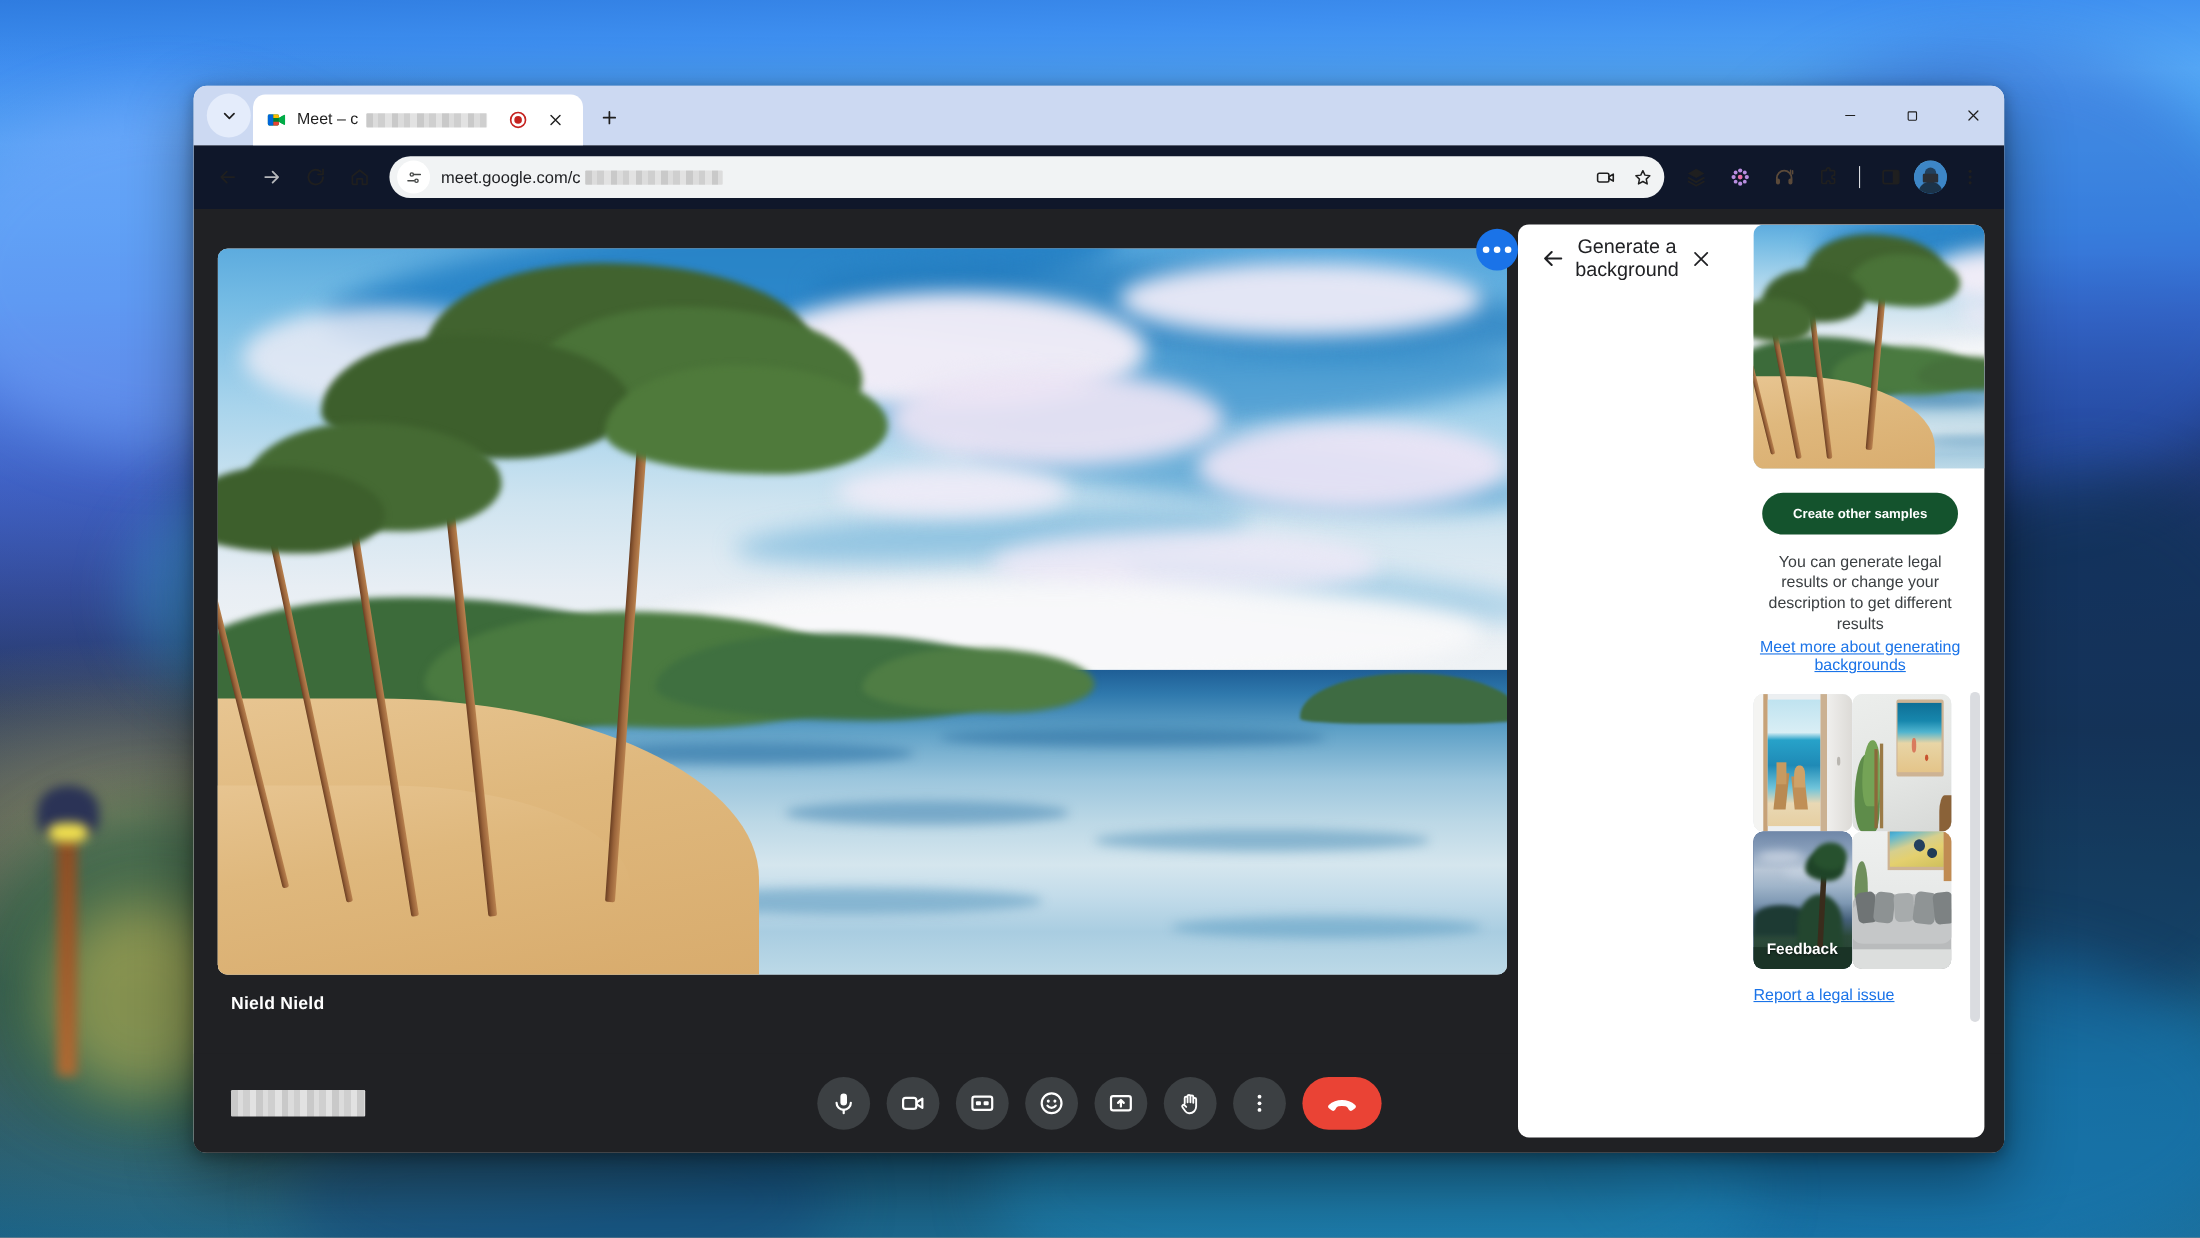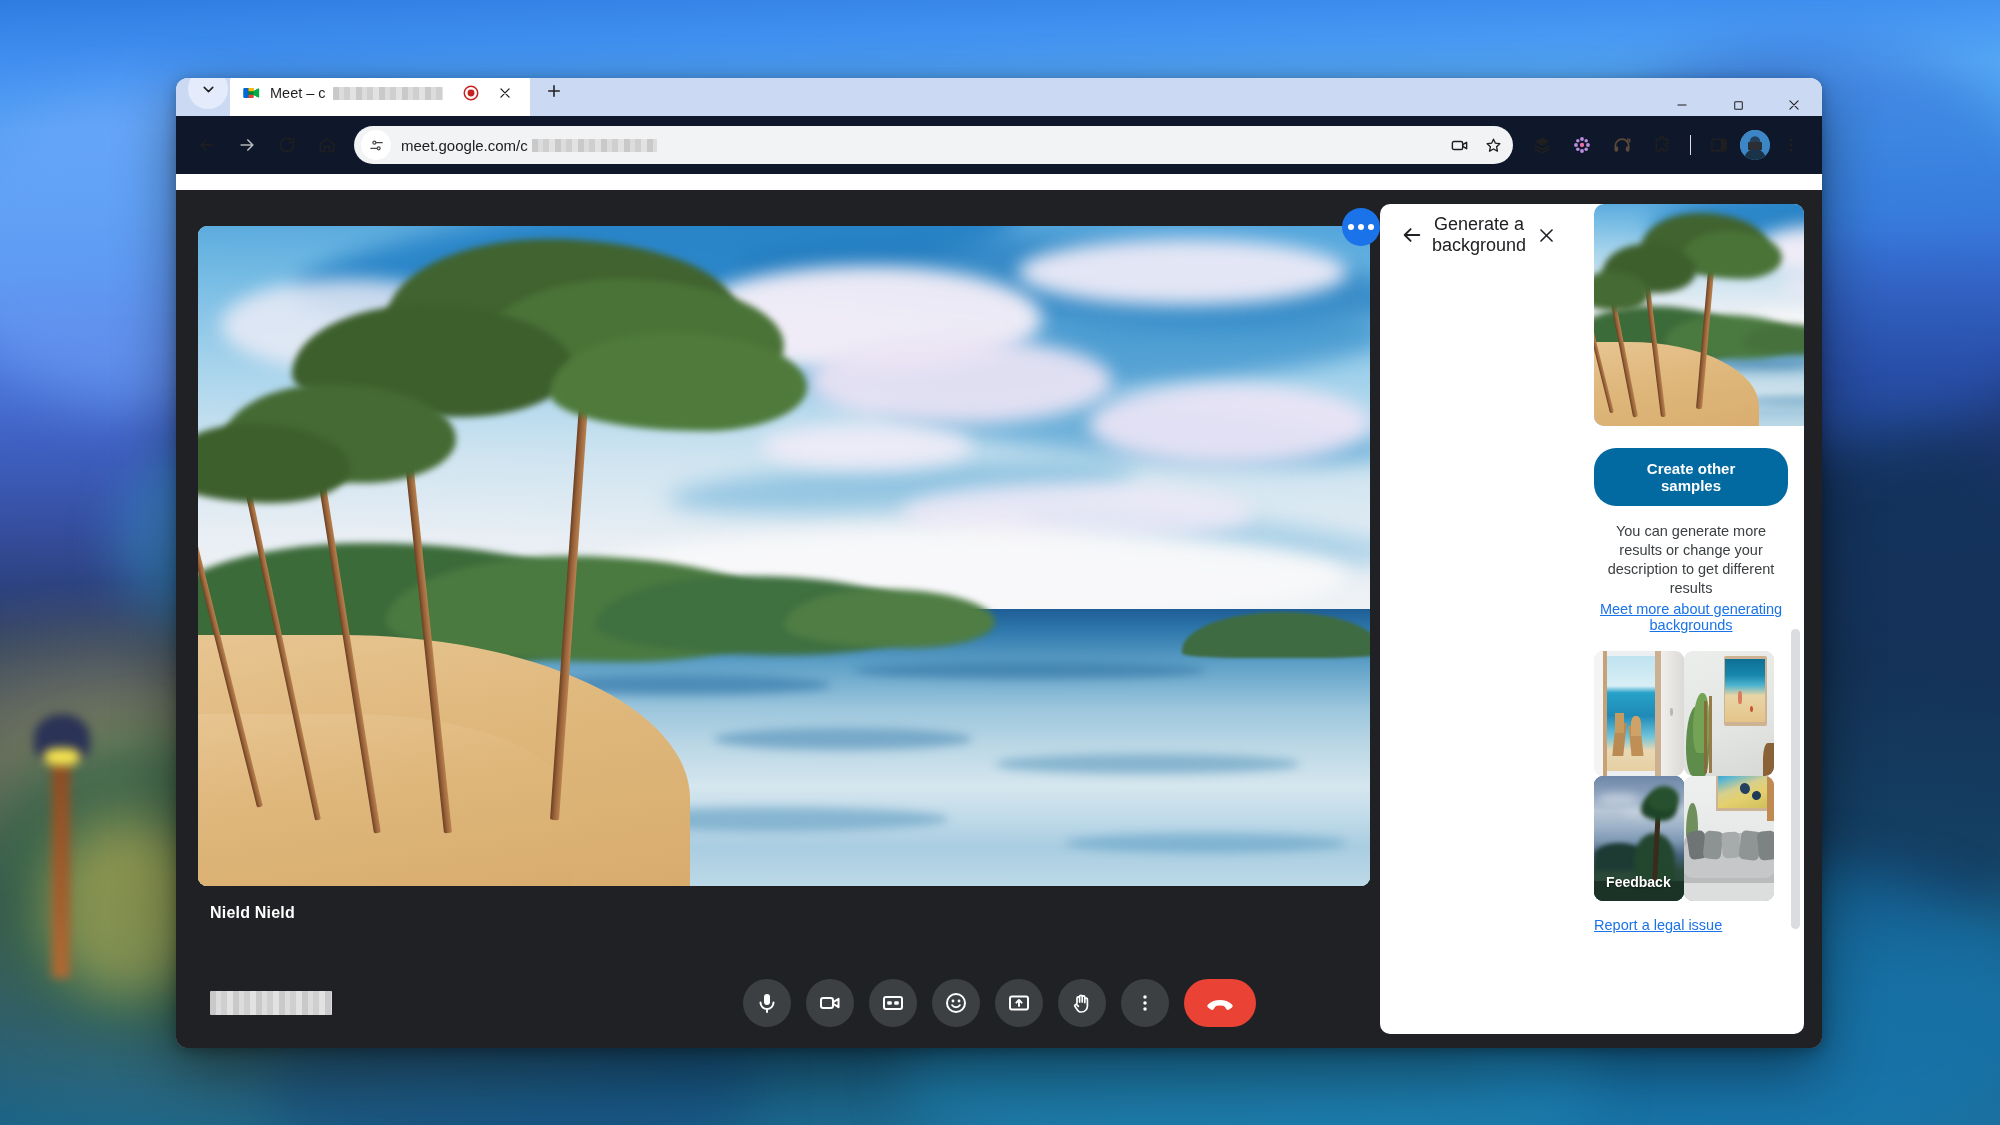--- a/index.html
+++ b/index.html
@@ -39,21 +39,21 @@
     left: 176px; top: 78px;
     width: 1646px; height: 970px;
     border-radius: 12px;
     overflow: hidden;
     box-shadow: 0 22px 60px rgba(0,0,0,0.45), 0 3px 14px rgba(0,0,0,0.3);
     background: #fff;
   }
 
   
   #tabstrip {
-    height: 38px;
+    height: 54px;
     background: #ccd9f2;
     display: flex; align-items: flex-end;
     padding-left: 6px;
     position: relative;
   }
   .tabstrip-left-btn {
     width: 40px; height: 40px; margin: 0 2px 7px 6px;
     border-radius: 50%;
     background: #e4ecfb;
     display: flex; align-items: center; justify-content: center;
@@ -348,23 +348,23 @@
     right: -6px; top: -8px;
     width: 28px; height: 28px;
     border-radius: 50%;
     background: #0b7d42;
     color: #fff; font-size: 14px; font-weight: bold;
     display: flex; align-items: center; justify-content: center;
   }
   #cta-wrap { text-align: center; margin-top: 22px; }
   #cta {
     display: inline-block;
-    background: #0369a1;
+    background: #14532d;
     color: #fff;
-    font-size: 15px; font-weight: bold;
+    font-size: 12px; font-weight: bold;
     padding: 12px 28px;
     border-radius: 22px;
     border: none;
     cursor: pointer;
     font-family: "Liberation Sans", sans-serif;
   }
   #helptext {
     margin-top: 16px;
     text-align: center;
     font-size: 14.5px;
@@ -838,21 +838,21 @@
             <span id="layers-badge">1</span>
           </div>
         </div>
 
         
         <div id="cta-wrap">
           <button id="cta">Create other samples</button>
         </div>
 
         <div id="helptext">
-          <span>You can generate more results or change your</span><br>
+          <span>You can generate legal results or change your</span><br>
           <span>description to get different results</span>
         </div>
         <div style="text-align:center">
           <span id="helplink">Meet more about generating backgrounds</span>
         </div>
 
         
         <div id="grid">
 
           <div class="thumb">

